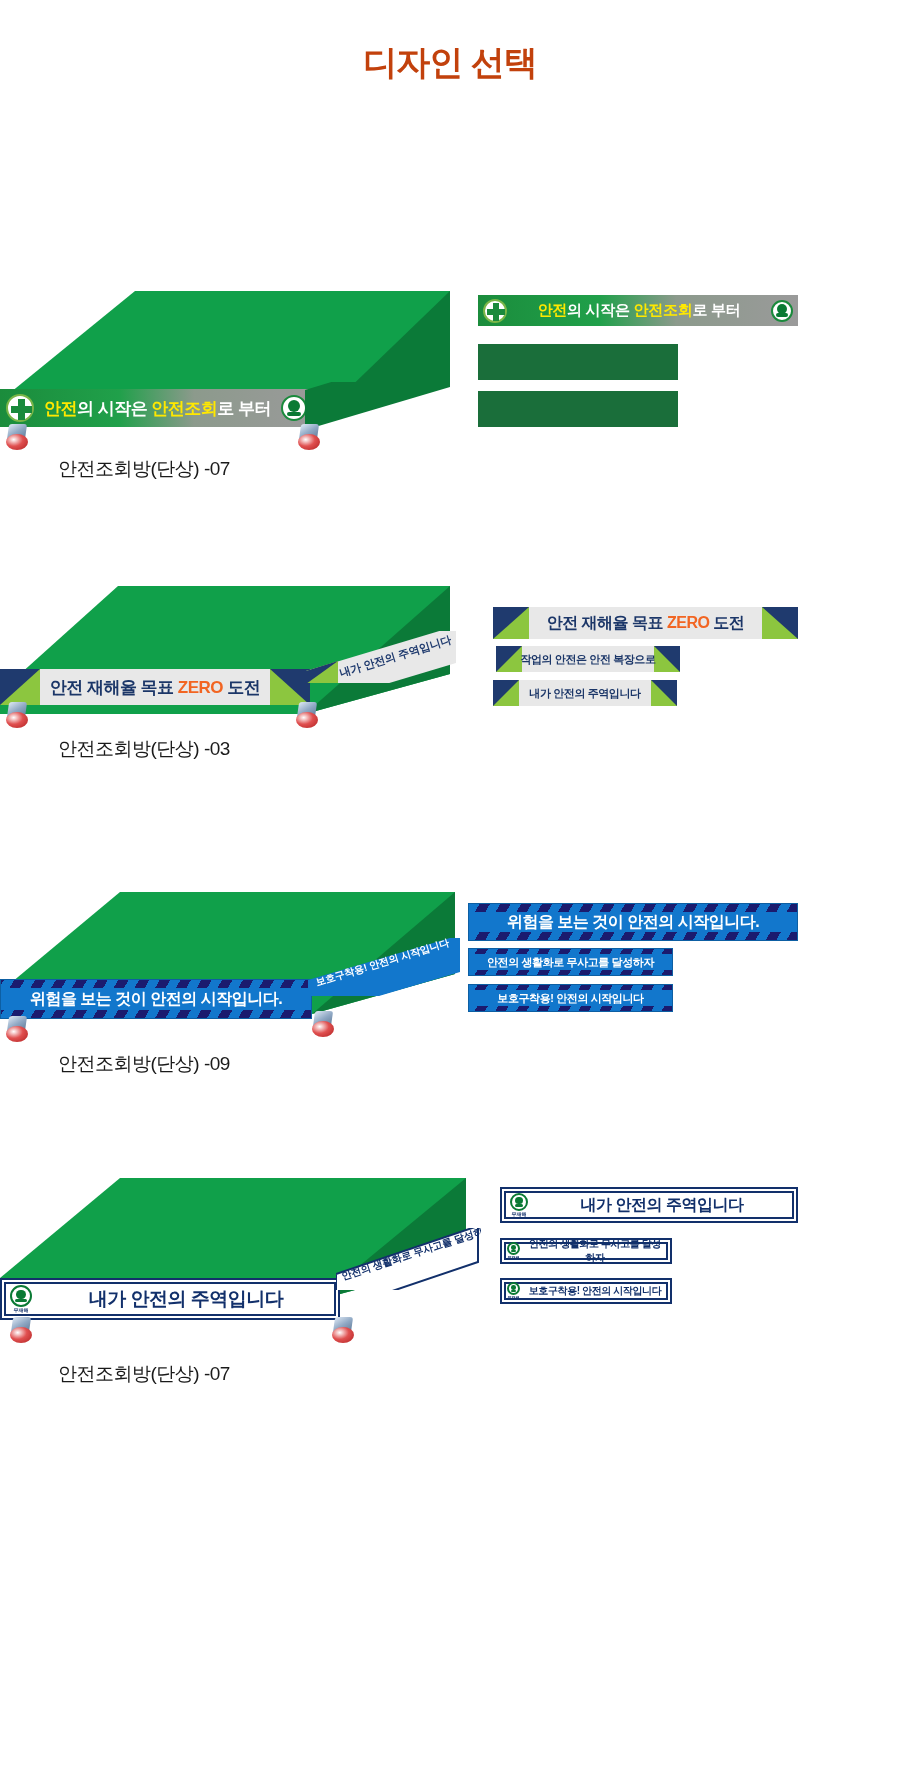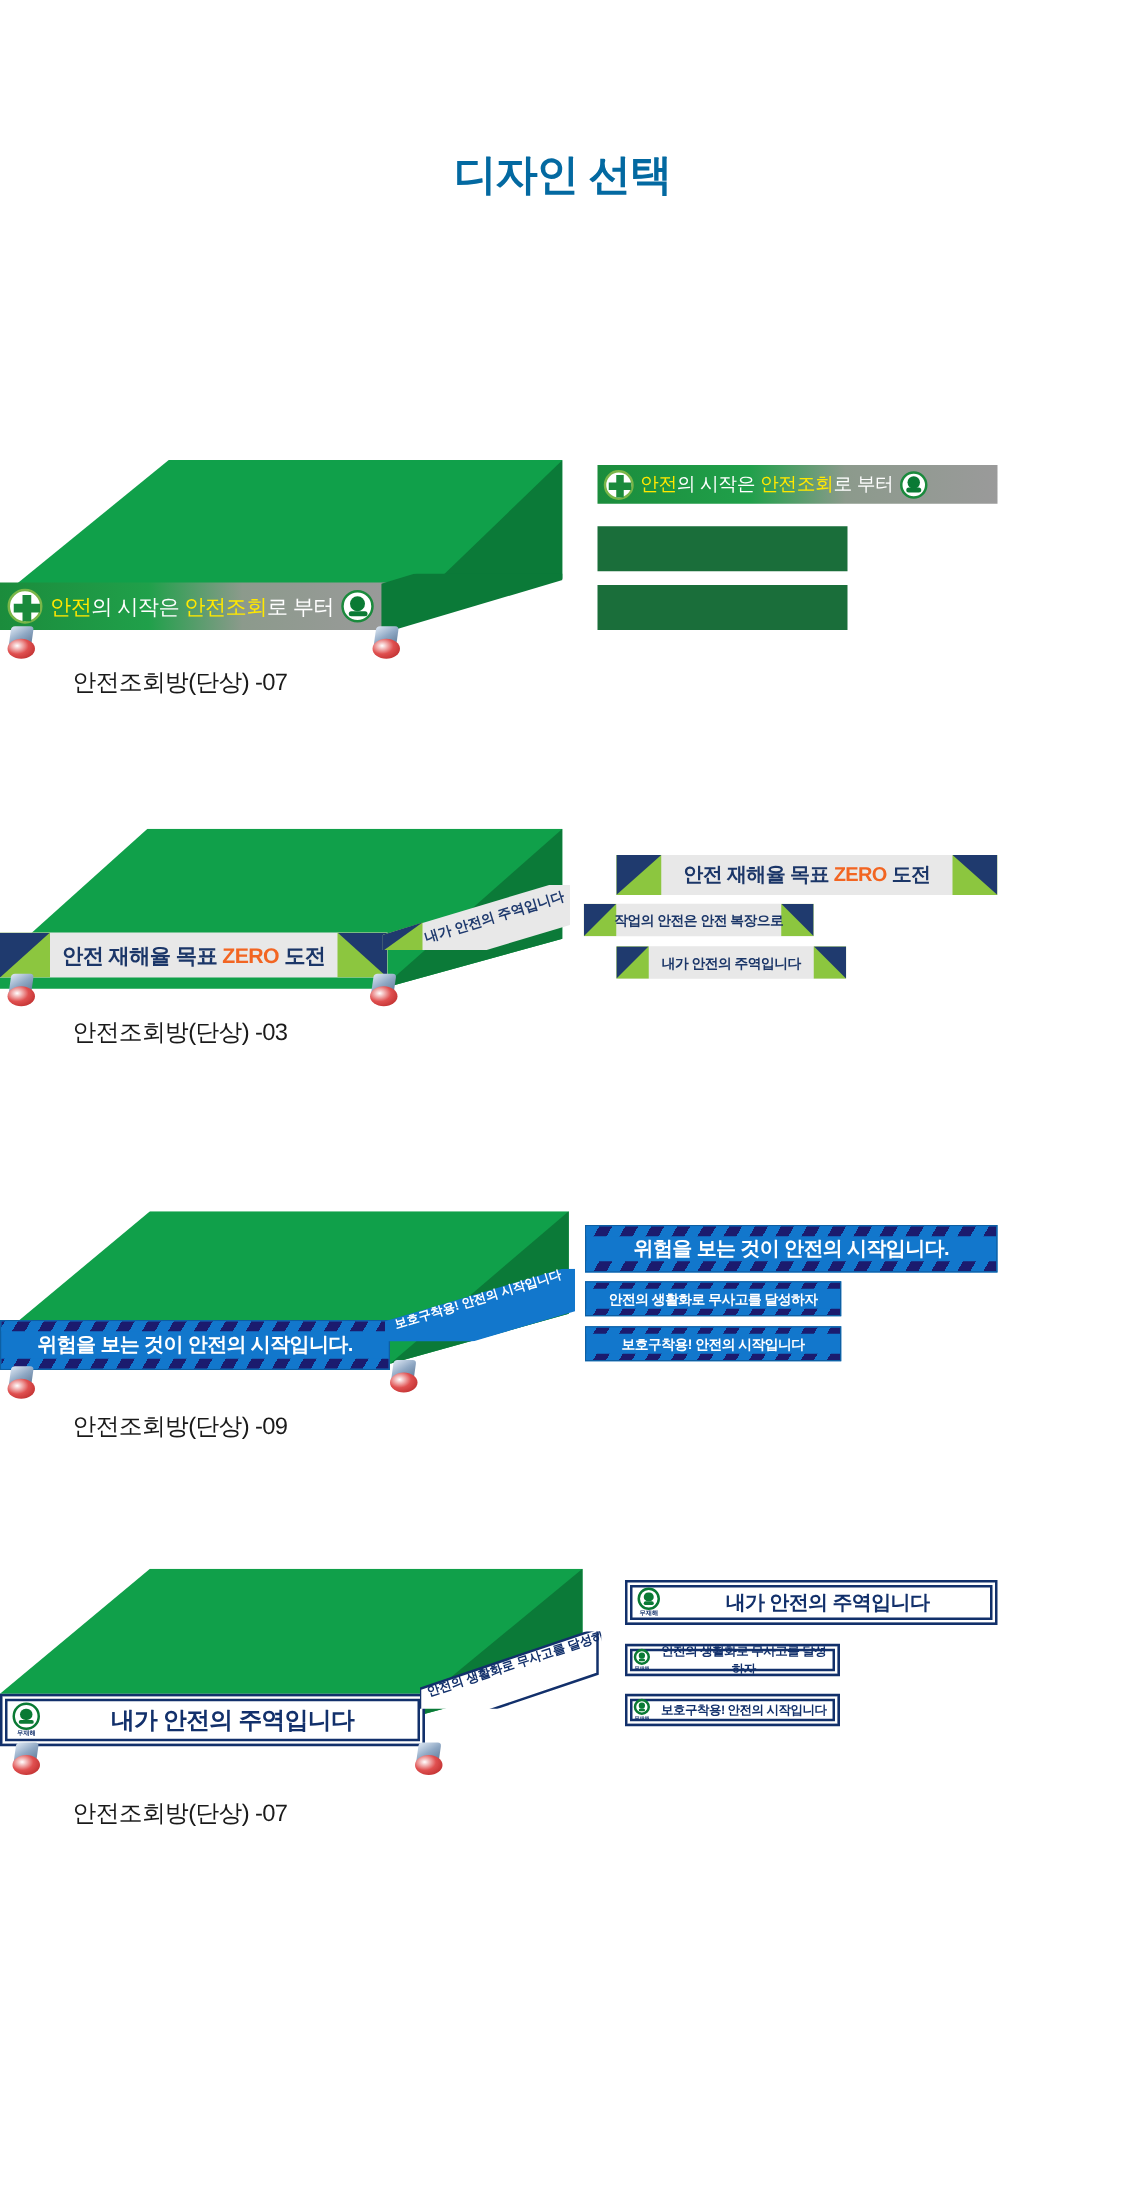--- a/index.html
+++ b/index.html
@@ -7,23 +7,23 @@
     width: 900px; height: 1765px;
     background: #ffffff;
     font-family: "Liberation Sans", "DejaVu Sans", sans-serif;
     position: relative;
     overflow: hidden;
   }
   .page-title {
     text-align: center;
     font-size: 34px;
     font-weight: bold;
-    color: #0369a1;
+    color: #c2410c;
     letter-spacing: -1px;
-    padding-top: 117px;
+    padding-top: 40px;
   }
 
   .design-block { position: relative; width: 900px; }
   .caster {
     position: absolute;
     width: 26px; height: 26px;
   }
   .caster .wheel {
     position: absolute; left: 2px; top: 10px;
     width: 22px; height: 16px;
@@ -38,21 +38,22 @@
     transform: skewX(-8deg);
   }
 
   
   .banner { position: relative; overflow: hidden; display: flex; align-items: center; }
 
   
   .b01 {
     background: linear-gradient(to right, #1b8c3c 0%, #20a04a 38%, #8c9a8c 62%, #9a9a9a 100%);
     color: #ffffff;
-    font-weight: normal;
+    font-weight: bold;
+    justify-content: space-between;
   }
   .b01 .txt { white-space: nowrap; }
   .b01 .hl { color: #ffe800; }
   .logo-cross {
     border-radius: 50%;
     background: #ffffff;
     border: 2px solid #7ab648;
     position: relative;
     flex: none;
   }
@@ -254,21 +255,21 @@
     </div>
   </div>
 
   <div class="banner b02" style="position:absolute;left:493px;top:521px;width:305px;height:32px;justify-content:center;">
     <div class="cap-l" style="width:36px;"></div>
     <div class="cap-r" style="width:36px;"></div>
     <div style="position:relative;z-index:2;font-size:16px;letter-spacing:-0.5px;">
       <span>안전 재해율 목표 <span class="zero">ZERO</span> 도전</span>
     </div>
   </div>
-  <div class="banner b02" style="position:absolute;left:467px;top:560px;width:184px;height:26px;justify-content:center;">
+  <div class="banner b02" style="position:absolute;left:496px;top:560px;width:184px;height:26px;justify-content:center;">
     <div class="cap-l" style="width:26px;"></div>
     <div class="cap-r" style="width:26px;"></div>
     <div style="position:relative;z-index:2;font-size:11px;letter-spacing:-0.4px;">작업의 안전은 안전 복장으로</div>
   </div>
   <div class="banner b02" style="position:absolute;left:493px;top:594px;width:184px;height:26px;justify-content:center;">
     <div class="cap-l" style="width:26px;"></div>
     <div class="cap-r" style="width:26px;"></div>
     <div style="position:relative;z-index:2;font-size:11px;letter-spacing:-0.4px;">내가 안전의 주역입니다</div>
   </div>
 

